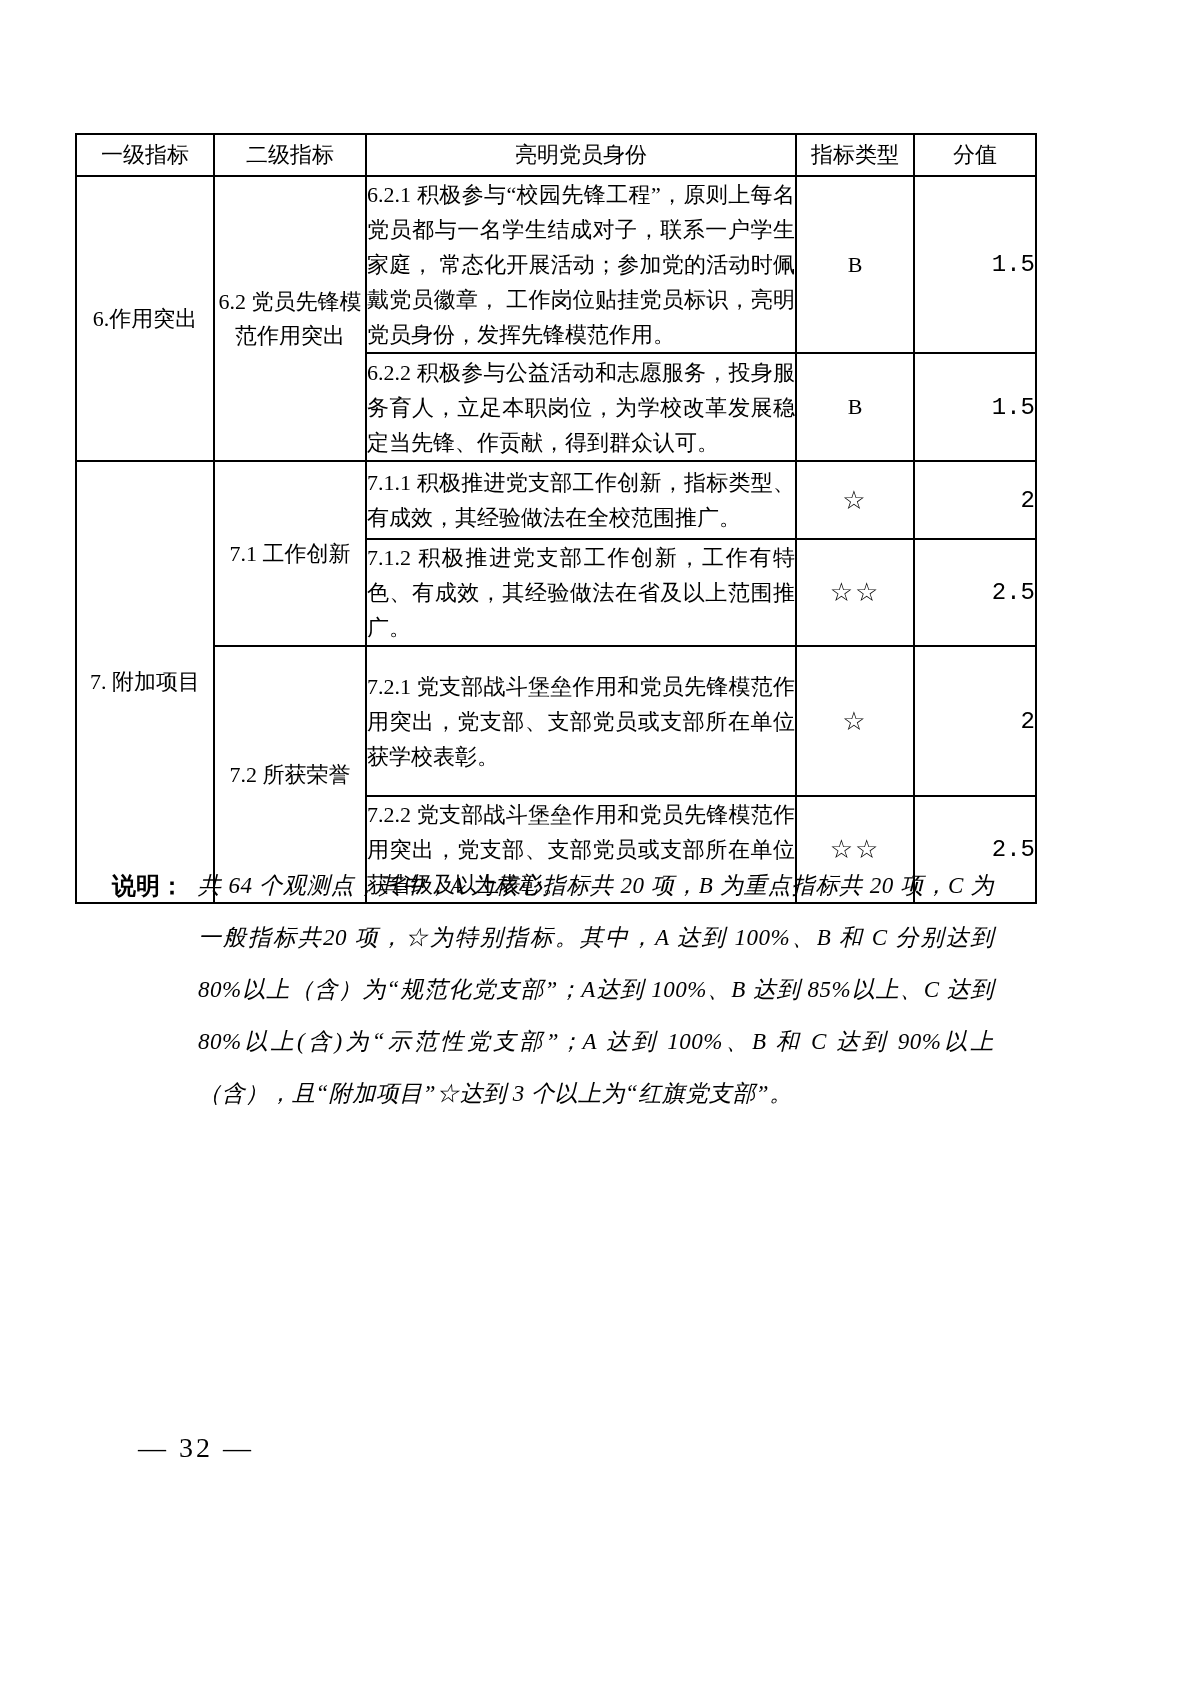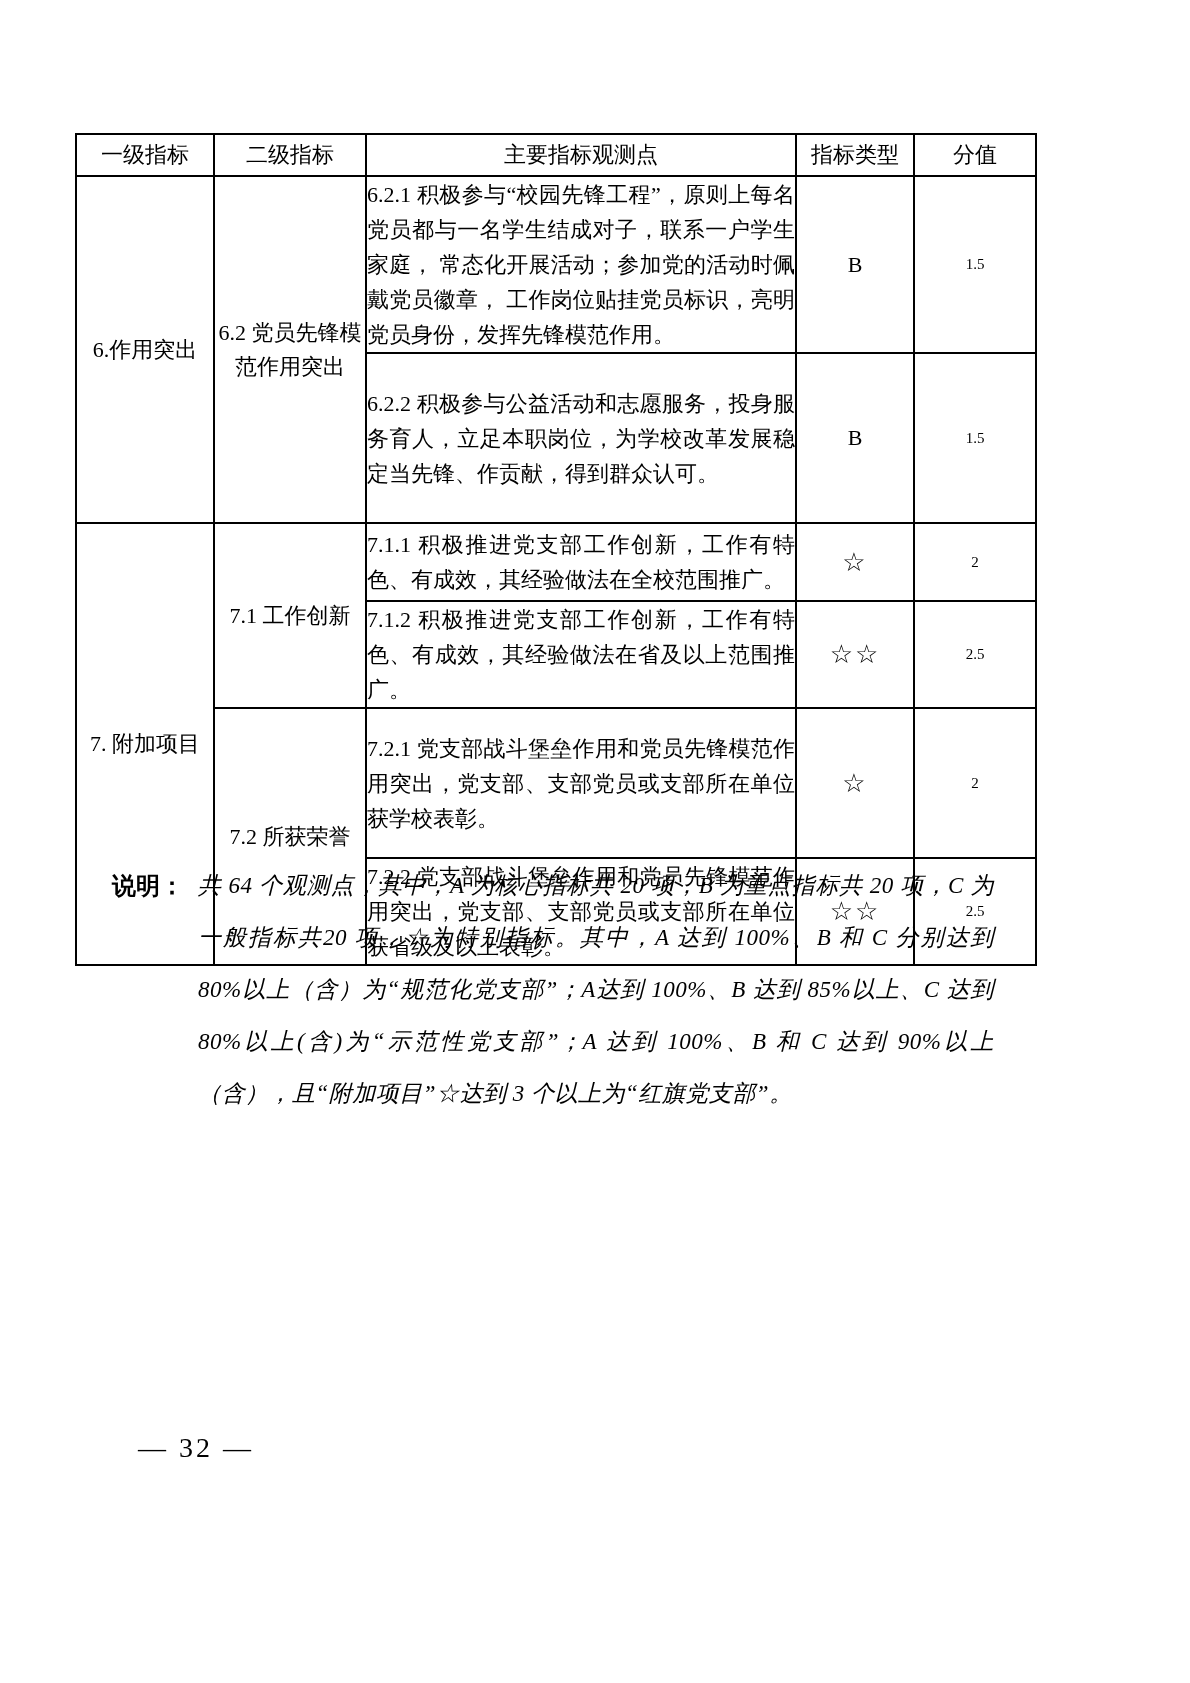--- a/index.html
+++ b/index.html
@@ -41,22 +41,22 @@
   }
   td.obs {
     text-align:justify;
     font-size:22px;
     line-height:35px;
     padding:8px 12px;
     border-radius:29px;
   }
   td.type { text-align:center; font-size:22px; }
   td.type .star { font-size:26px; letter-spacing:2px; }
-  td.score { text-align:center; font-size:15px; }
-  tr.r1{height:140px;} tr.r2{height:170px;}
+  td.score { text-align:right; font-size:24px;font-family:Liberation Mono, monospace; }
+  tr.r1{height:140px;} tr.r2{height:108px;}
   tr.r3{height:78px;}  tr.r4{height:77px;margin-top:9px;}
   tr.r5{height:150px;} tr.r6{height:84px;}
   .note {
     position:absolute; left:112px; top:860px;
     width:882px;
     display:flex;
     align-items:flex-start;
     justify-content:flex-end;
   }
   .note-label {
@@ -90,42 +90,42 @@
       <col class="c1">
         <col class="c2">
         <col class="c3">
         <col class="c4">
         <col class="c5">
     </colgroup>
     <tbody>
         <tr>
       <th class="hdr">一级指标</th>
       <th class="hdr">二级指标</th>
-      <th class="hdr">主要指标观测点</th>
+      <th class="hdr">亮明党员身份</th>
       <th class="hdr">指标类型</th>
       <th class="hdr">分值</th>
     </tr>
 
     <tr class="r1">
       <td class="center" rowspan="2">6.作用突出</td>
       <td class="center" rowspan="2">6.2 党员先锋模范作用突出</td>
       <td class="obs">6.2.1 积极参与“校园先锋工程”，原则上每名党员都与一名学生结成对子，联系一户学生家庭， 常态化开展活动；参加党的活动时佩戴党员徽章， 工作岗位贴挂党员标识，亮明党员身份，发挥先锋模范作用。</td>
       <td class="type">B</td>
       <td class="score">1.5</td>
     </tr>
     <tr class="r2">
       <td class="obs">6.2.2 积极参与公益活动和志愿服务，投身服务育人，立足本职岗位，为学校改革发展稳定当先锋、作贡献，得到群众认可。</td>
       <td class="type">B</td>
       <td class="score">1.5</td>
     </tr>
 
     <tr class="r3">
       <td class="center" rowspan="4">7. 附加项目</td>
       <td class="center" rowspan="2">7.1 工作创新</td>
-      <td class="obs">7.1.1 积极推进党支部工作创新，工作有特色、有成效，其经验做法在全校范围推广。</td>
+      <td class="obs">7.1.1 积极推进党支部工作创新，指标类型、有成效，其经验做法在全校范围推广。</td>
       <td class="type"><span class="star">☆</span></td>
       <td class="score">2</td>
     </tr>
     <tr class="r4">
       <td class="obs">7.1.2 积极推进党支部工作创新，工作有特色、有成效，其经验做法在省及以上范围推广。</td>
       <td class="type"><span class="star">☆☆</span></td>
       <td class="score">2.5</td>
     </tr>
     <tr class="r5">
       <td class="center" rowspan="2">7.2 所获荣誉</td>

